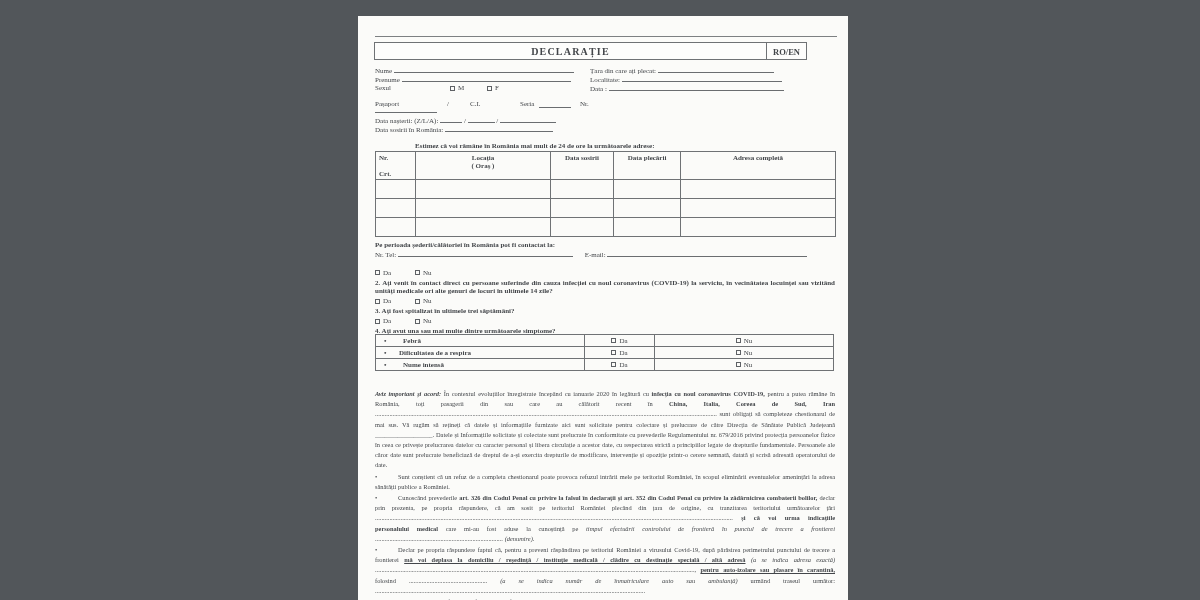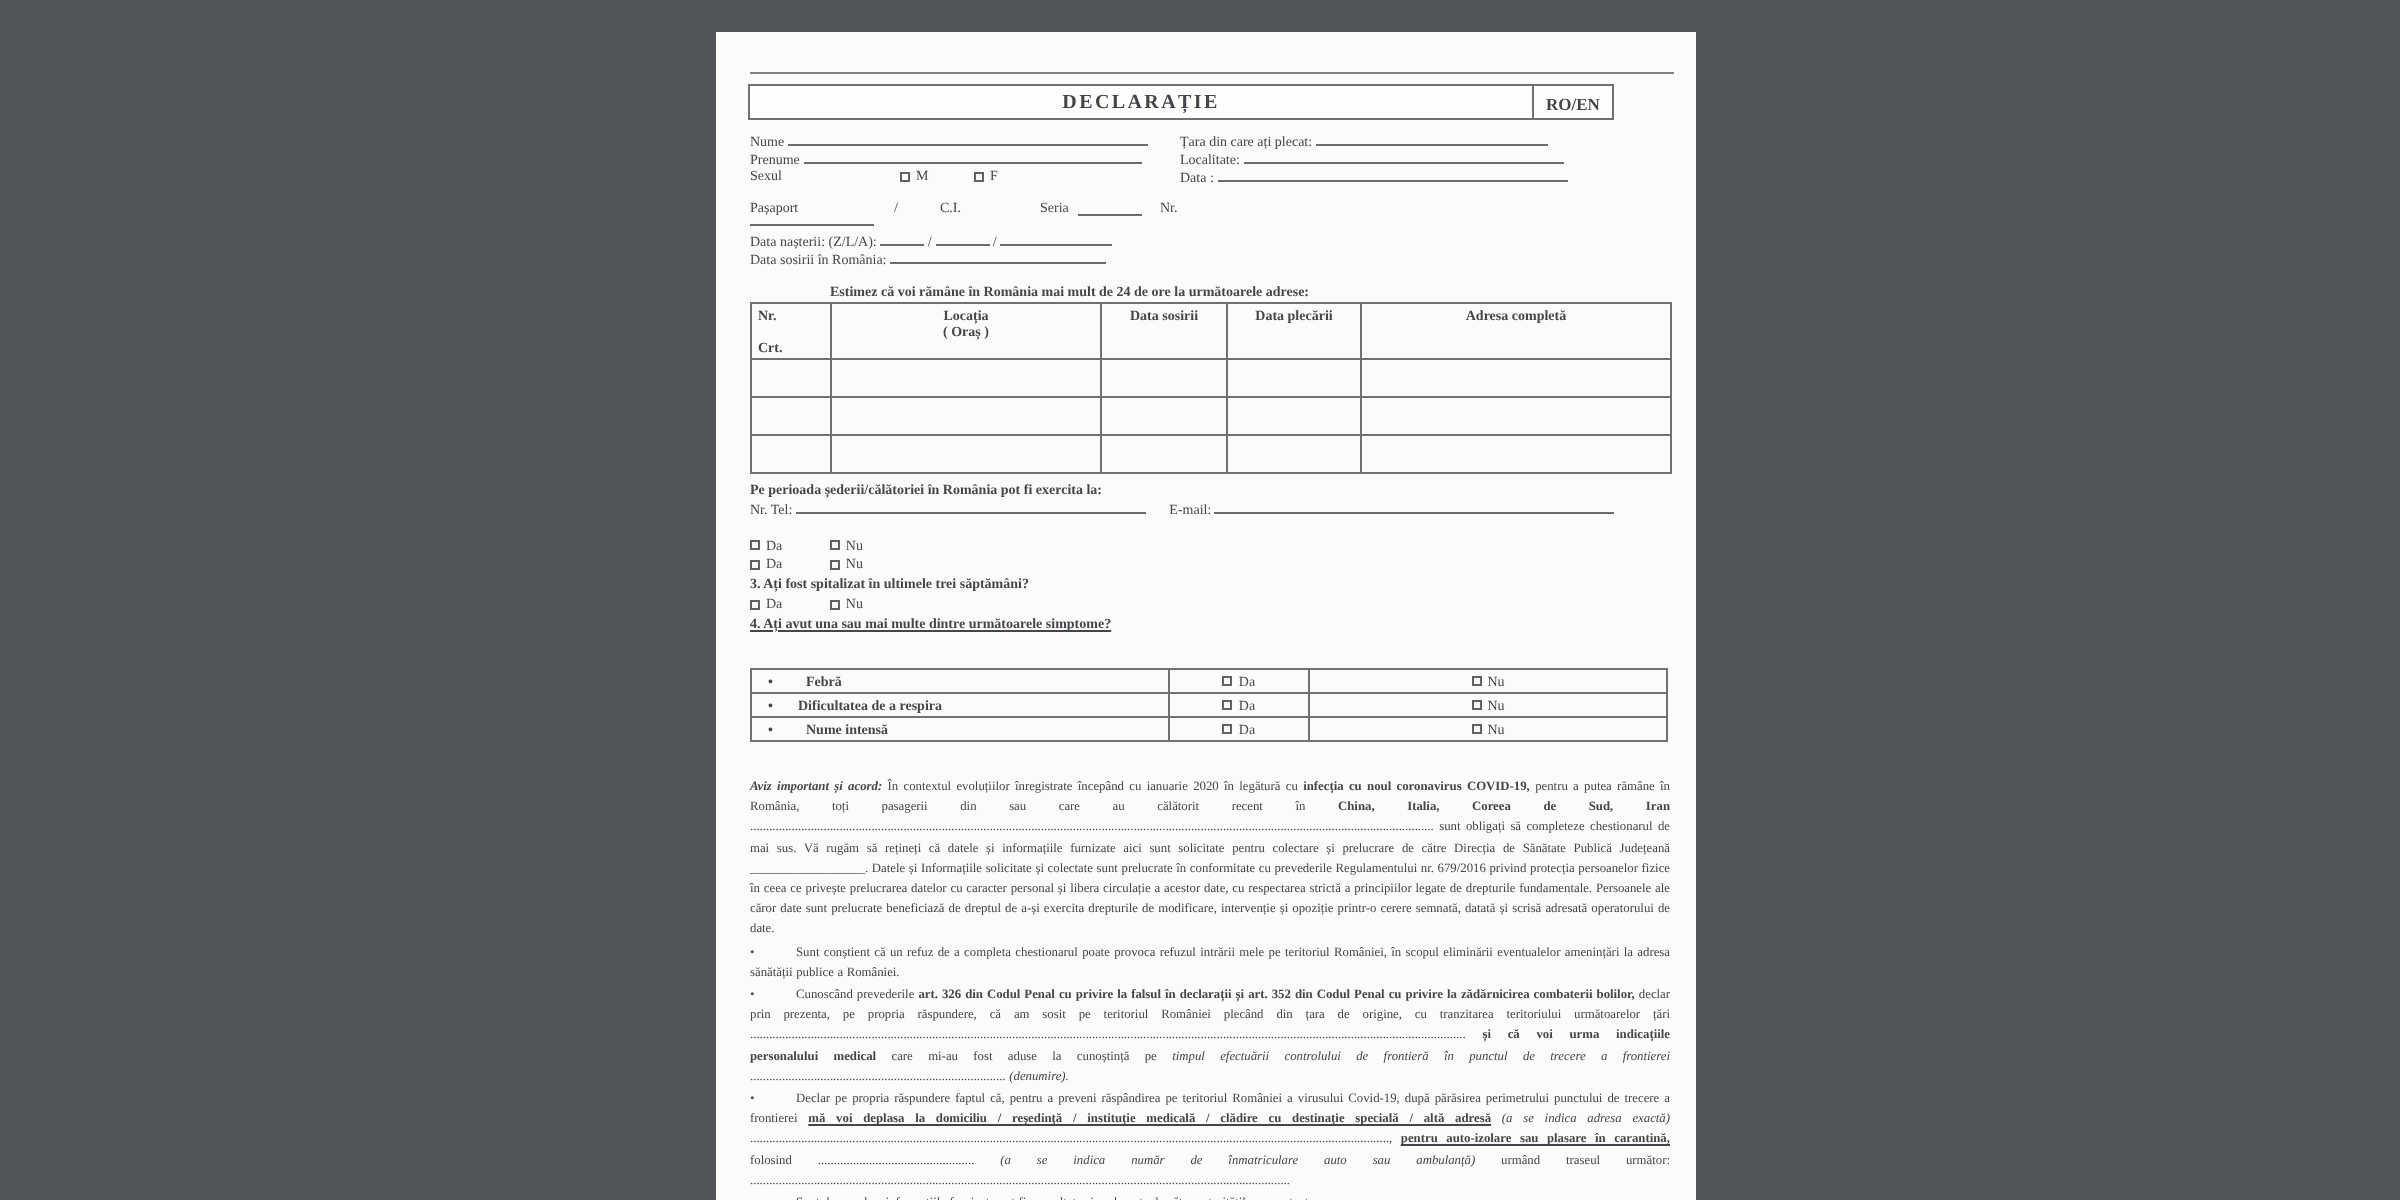--- a/index.html
+++ b/index.html
@@ -139,33 +139,34 @@
     <tr style="height:19px;">
           <td></td>
           <td></td>
           <td></td>
           <td></td>
           <td></td>
         </tr>
   </tbody>
     </table>
 
-  <div class="abs cap" style="top:225px; left:17px;">Pe perioada șederii/călătoriei în România pot fi exercita la:</div>
+  <div class="abs cap" style="top:225px; left:17px;">Pe perioada șederii/călătoriei în România pot fi contactat la:</div>
   <div class="abs frow" style="top:234px; left:17px; width:460px;">
     <span>Nr. Tel:</span>
     <span class="ln" style="width:175px;"></span>
     <span style="margin-left:10px;">E-mail:</span>
     <span class="ln" style="width:200px;"></span>
   </div>
 
   <div class="abs" style="top:251px; left:17px; width:460px;">
     <div class="danu">
       <span><span class="box"></span><span>Da</span></span>
       <span class="nu"><span class="box"></span><span>Nu</span></span>
     </div>
+    <div class="q" style="margin-top:2px;">2. Ați venit în contact direct cu persoane suferinde din cauza infecției cu noul coronavirus (COVID-19) la serviciu, în vecinătatea locuinței sau vizitând unități medicale ori alte genuri de locuri în ultimele 14 zile?</div>
     <div class="danu">
       <span><span class="box"></span><span>Da</span></span>
       <span class="nu"><span class="box"></span><span>Nu</span></span>
     </div>
     <div class="q" style="margin-top:2px;">3. Ați fost spitalizat în ultimele trei săptămâni?</div>
     <div class="danu">
       <span><span class="box"></span><span>Da</span></span>
       <span class="nu"><span class="box"></span><span>Nu</span></span>
     </div>
     <div class="q" style="margin-top:2px;text-decoration:underline;">4. Ați avut una sau mai multe dintre următoarele simptome?</div>

